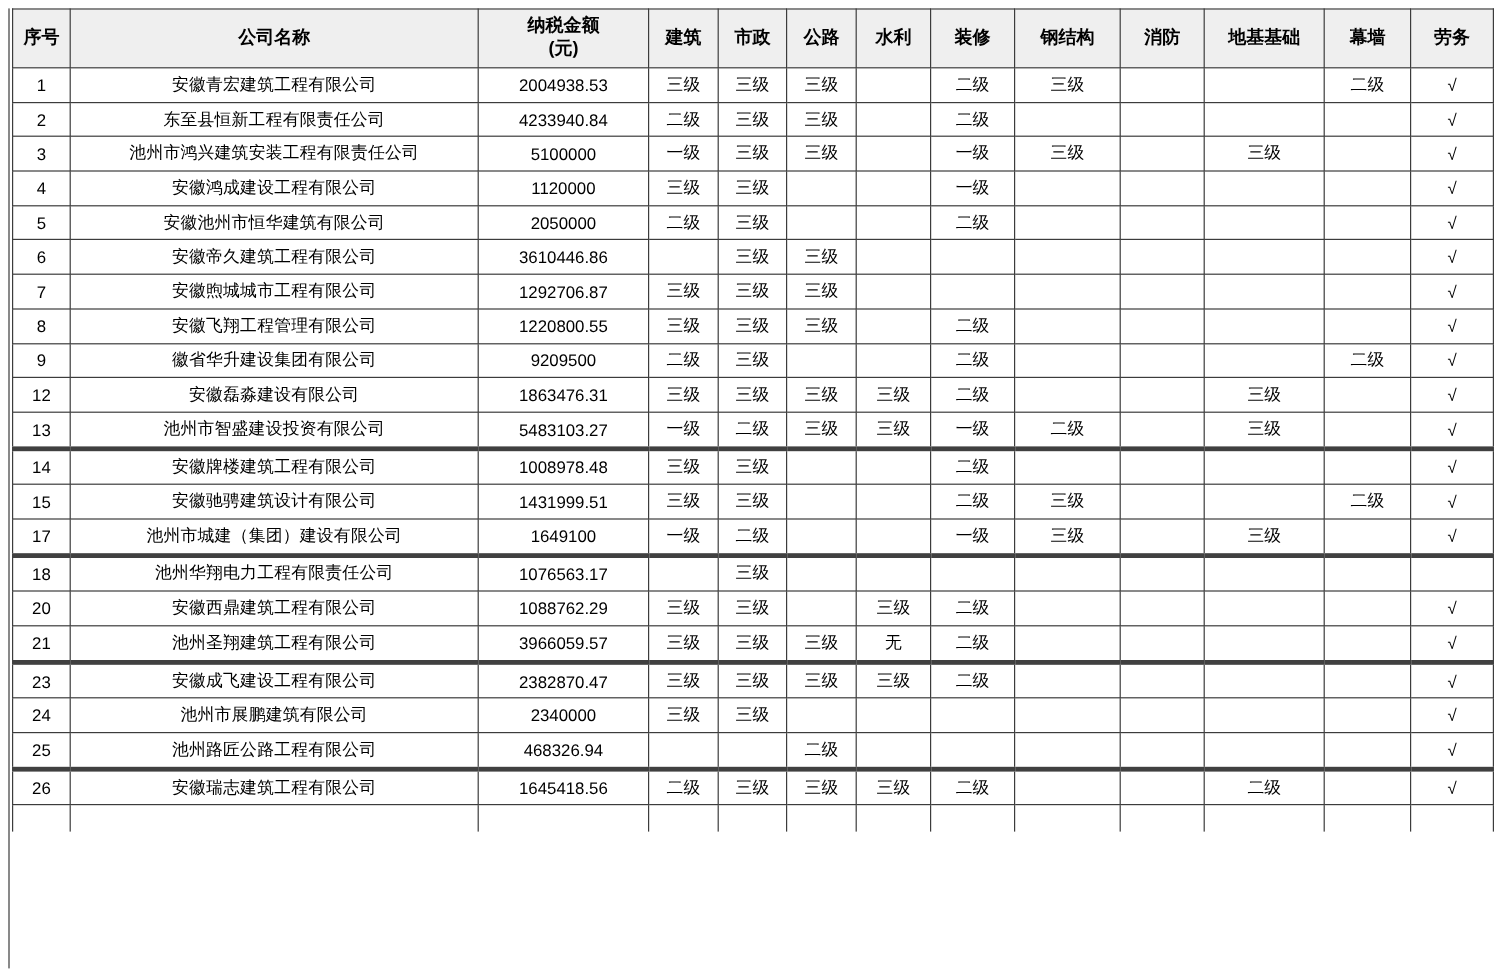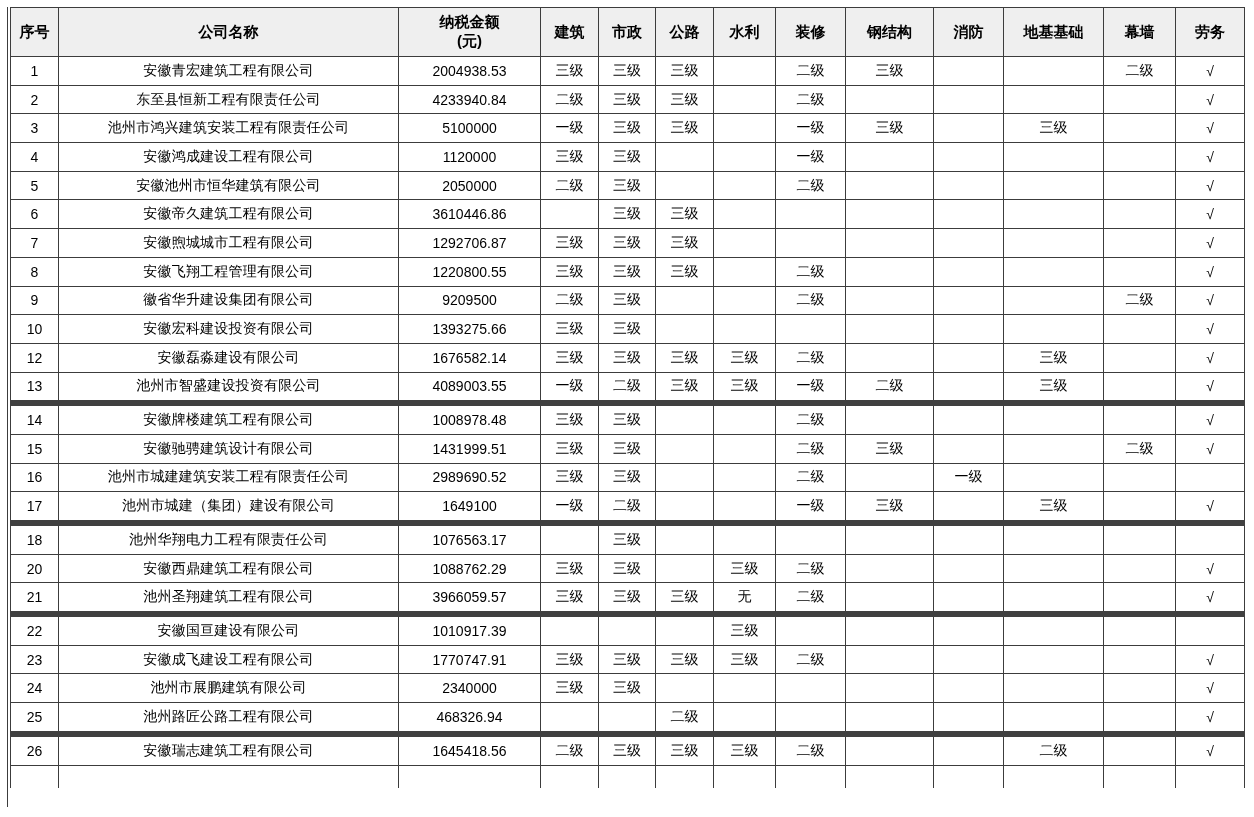--- a/index.html
+++ b/index.html
@@ -15,21 +15,21 @@
     border:1px solid #3c3c3c;
     text-align:center;vertical-align:middle;
     overflow:hidden;white-space:nowrap;padding:0;
   }
   thead th{
     height:48px;background:#efefef;
     font-size:15px;font-weight:bold;line-height:1.25;color:#000;
   }
   tbody td{height:27.7px;font-size:14px;color:#000}
   td[data-name="cell-company"]{letter-spacing:0.2px}
-  tr.sep td{border-bottom:6px solid #404040}
+  tr.sep td{border-bottom:4px solid #404040}
   tr.partial td{height:22px;border-bottom:none}
 </style>
 </head>
 <body>
 
 <div class="edge-line" data-name="sheet-left-edge-line"></div>
 
 <div class="sheet" data-name="spreadsheet">
   <table data-name="company-qualification-table">
     <colgroup>
@@ -197,53 +197,38 @@
           <td data-name="cell-gonglu"></td>
           <td data-name="cell-shuili"></td>
           <td data-name="cell-zhuangxiu">二级</td>
           <td data-name="cell-gangjiegou"></td>
           <td data-name="cell-xiaofang"></td>
           <td data-name="cell-dijijichu"></td>
           <td data-name="cell-muqiang">二级</td>
           <td data-name="cell-laowu">√</td>
         </tr>
         <tr data-name="table-row">
-          <td data-name="cell-index">10</td>
-          <td data-name="cell-company">安徽宏科建设投资有限公司</td>
-          <td data-name="cell-tax">1393275.66</td>
-          <td data-name="cell-jianzhu">三级</td>
-          <td data-name="cell-shizheng">三级</td>
-          <td data-name="cell-gonglu"></td>
-          <td data-name="cell-shuili"></td>
-          <td data-name="cell-zhuangxiu"></td>
-          <td data-name="cell-gangjiegou"></td>
-          <td data-name="cell-xiaofang"></td>
-          <td data-name="cell-dijijichu"></td>
-          <td data-name="cell-muqiang"></td>
-          <td data-name="cell-laowu">√</td>
-        </tr>
-        <tr data-name="table-row">
           <td data-name="cell-index">12</td>
           <td data-name="cell-company">安徽磊淼建设有限公司</td>
-          <td data-name="cell-tax">1676582.14</td>
+          <td data-name="cell-tax">1863476.31</td>
           <td data-name="cell-jianzhu">三级</td>
           <td data-name="cell-shizheng">三级</td>
           <td data-name="cell-gonglu">三级</td>
           <td data-name="cell-shuili">三级</td>
           <td data-name="cell-zhuangxiu">二级</td>
           <td data-name="cell-gangjiegou"></td>
           <td data-name="cell-xiaofang"></td>
           <td data-name="cell-dijijichu">三级</td>
           <td data-name="cell-muqiang"></td>
           <td data-name="cell-laowu">√</td>
         </tr>
         <tr data-name="table-row" class="sep">
           <td data-name="cell-index">13</td>
           <td data-name="cell-company">池州市智盛建设投资有限公司</td>
-          <td data-name="cell-tax">4089003.55</td>
+          <td data-name="cell-tax">5483103.27</td>
           <td data-name="cell-jianzhu">一级</td>
           <td data-name="cell-shizheng">二级</td>
           <td data-name="cell-gonglu">三级</td>
           <td data-name="cell-shuili">三级</td>
           <td data-name="cell-zhuangxiu">一级</td>
           <td data-name="cell-gangjiegou">二级</td>
           <td data-name="cell-xiaofang"></td>
           <td data-name="cell-dijijichu">三级</td>
           <td data-name="cell-muqiang"></td>
           <td data-name="cell-laowu">√</td>
@@ -270,35 +255,20 @@
           <td data-name="cell-jianzhu">三级</td>
           <td data-name="cell-shizheng">三级</td>
           <td data-name="cell-gonglu"></td>
           <td data-name="cell-shuili"></td>
           <td data-name="cell-zhuangxiu">二级</td>
           <td data-name="cell-gangjiegou">三级</td>
           <td data-name="cell-xiaofang"></td>
           <td data-name="cell-dijijichu"></td>
           <td data-name="cell-muqiang">二级</td>
           <td data-name="cell-laowu">√</td>
-        </tr>
-        <tr data-name="table-row">
-          <td data-name="cell-index">16</td>
-          <td data-name="cell-company">池州市城建建筑安装工程有限责任公司</td>
-          <td data-name="cell-tax">2989690.52</td>
-          <td data-name="cell-jianzhu">三级</td>
-          <td data-name="cell-shizheng">三级</td>
-          <td data-name="cell-gonglu"></td>
-          <td data-name="cell-shuili"></td>
-          <td data-name="cell-zhuangxiu">二级</td>
-          <td data-name="cell-gangjiegou"></td>
-          <td data-name="cell-xiaofang">一级</td>
-          <td data-name="cell-dijijichu"></td>
-          <td data-name="cell-muqiang"></td>
-          <td data-name="cell-laowu"></td>
         </tr>
         <tr data-name="table-row" class="sep">
           <td data-name="cell-index">17</td>
           <td data-name="cell-company">池州市城建（集团）建设有限公司</td>
           <td data-name="cell-tax">1649100</td>
           <td data-name="cell-jianzhu">一级</td>
           <td data-name="cell-shizheng">二级</td>
           <td data-name="cell-gonglu"></td>
           <td data-name="cell-shuili"></td>
           <td data-name="cell-zhuangxiu">一级</td>
@@ -347,38 +317,23 @@
           <td data-name="cell-gonglu">三级</td>
           <td data-name="cell-shuili">无</td>
           <td data-name="cell-zhuangxiu">二级</td>
           <td data-name="cell-gangjiegou"></td>
           <td data-name="cell-xiaofang"></td>
           <td data-name="cell-dijijichu"></td>
           <td data-name="cell-muqiang"></td>
           <td data-name="cell-laowu">√</td>
         </tr>
         <tr data-name="table-row">
-          <td data-name="cell-index">22</td>
-          <td data-name="cell-company">安徽国亘建设有限公司</td>
-          <td data-name="cell-tax">1010917.39</td>
-          <td data-name="cell-jianzhu"></td>
-          <td data-name="cell-shizheng"></td>
-          <td data-name="cell-gonglu"></td>
-          <td data-name="cell-shuili">三级</td>
-          <td data-name="cell-zhuangxiu"></td>
-          <td data-name="cell-gangjiegou"></td>
-          <td data-name="cell-xiaofang"></td>
-          <td data-name="cell-dijijichu"></td>
-          <td data-name="cell-muqiang"></td>
-          <td data-name="cell-laowu"></td>
-        </tr>
-        <tr data-name="table-row">
           <td data-name="cell-index">23</td>
           <td data-name="cell-company">安徽成飞建设工程有限公司</td>
-          <td data-name="cell-tax">1770747.91</td>
+          <td data-name="cell-tax">2382870.47</td>
           <td data-name="cell-jianzhu">三级</td>
           <td data-name="cell-shizheng">三级</td>
           <td data-name="cell-gonglu">三级</td>
           <td data-name="cell-shuili">三级</td>
           <td data-name="cell-zhuangxiu">二级</td>
           <td data-name="cell-gangjiegou"></td>
           <td data-name="cell-xiaofang"></td>
           <td data-name="cell-dijijichu"></td>
           <td data-name="cell-muqiang"></td>
           <td data-name="cell-laowu">√</td>

